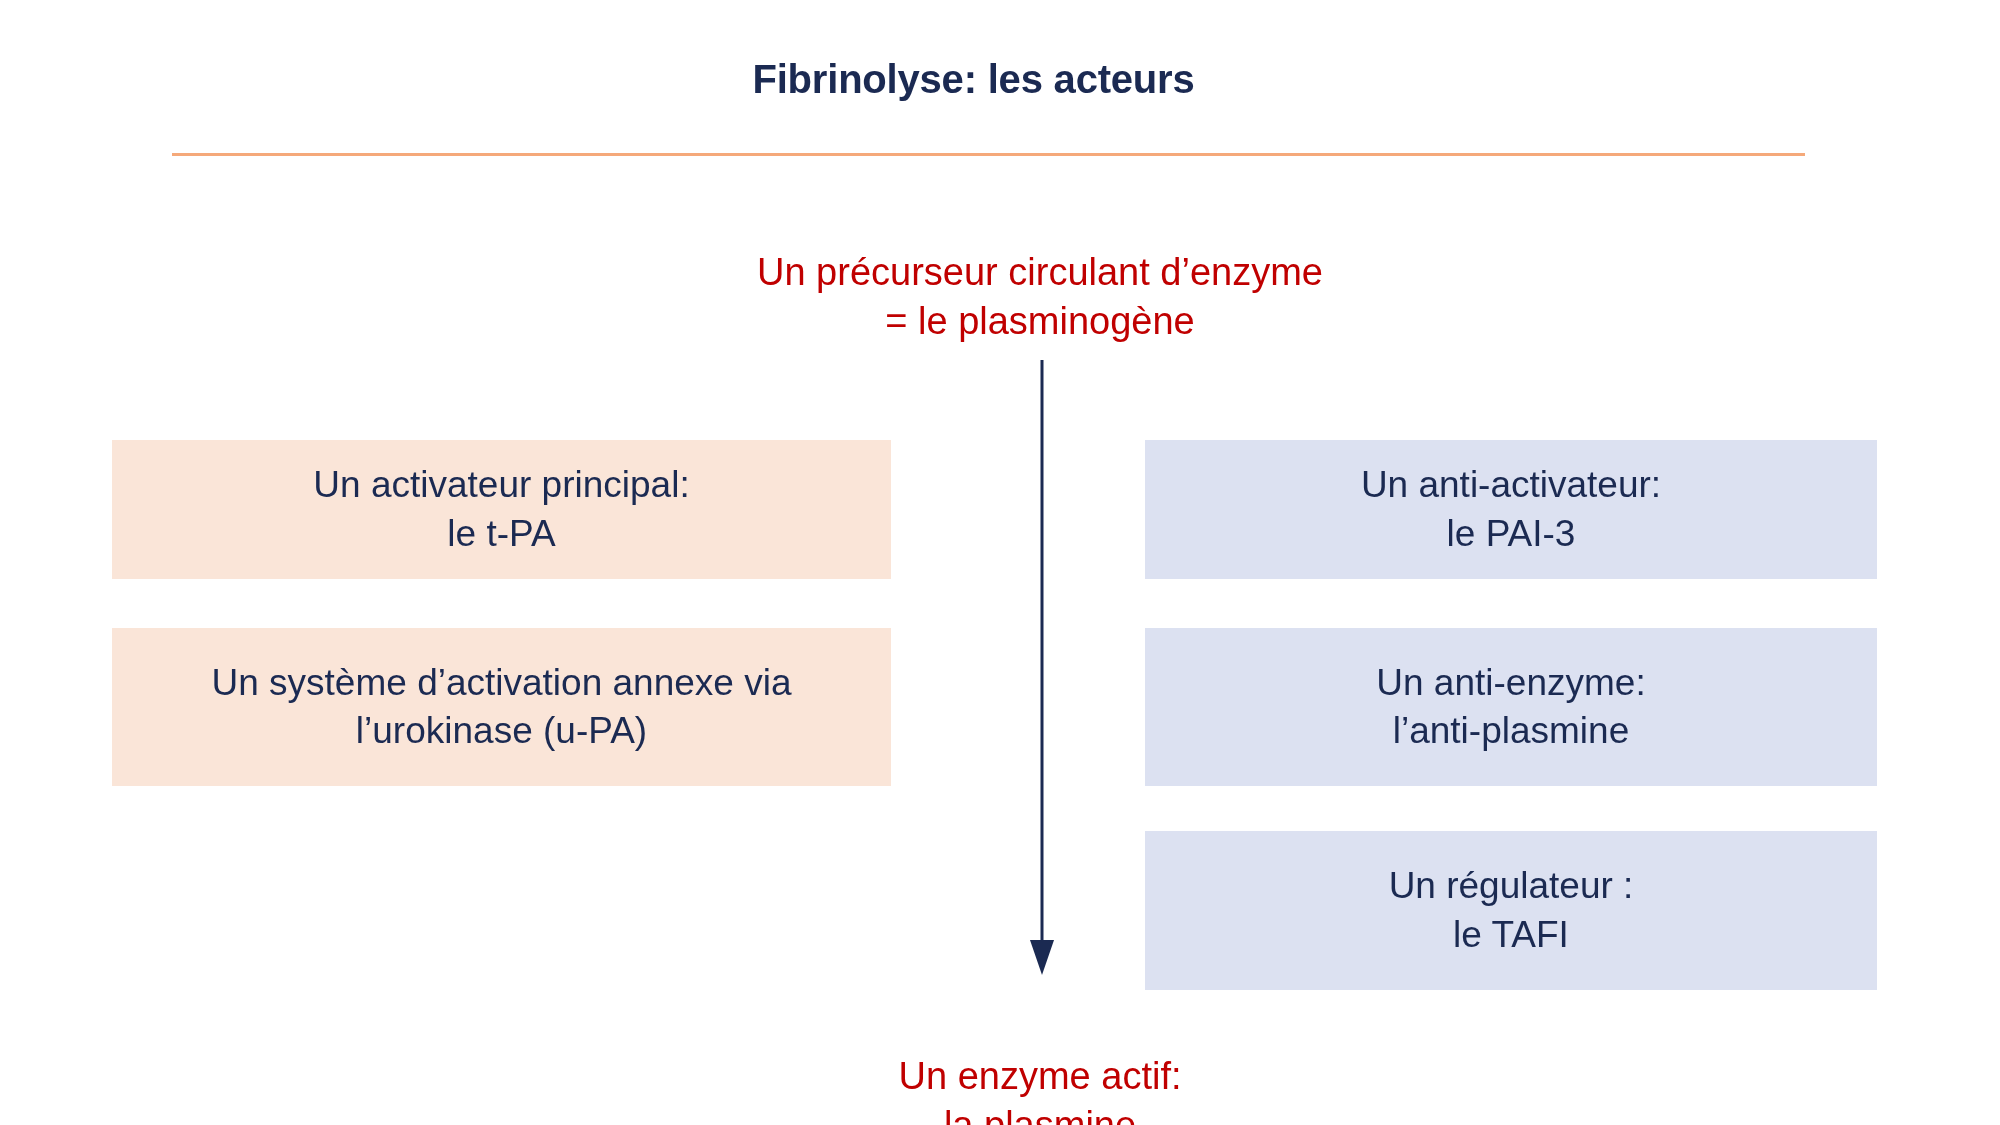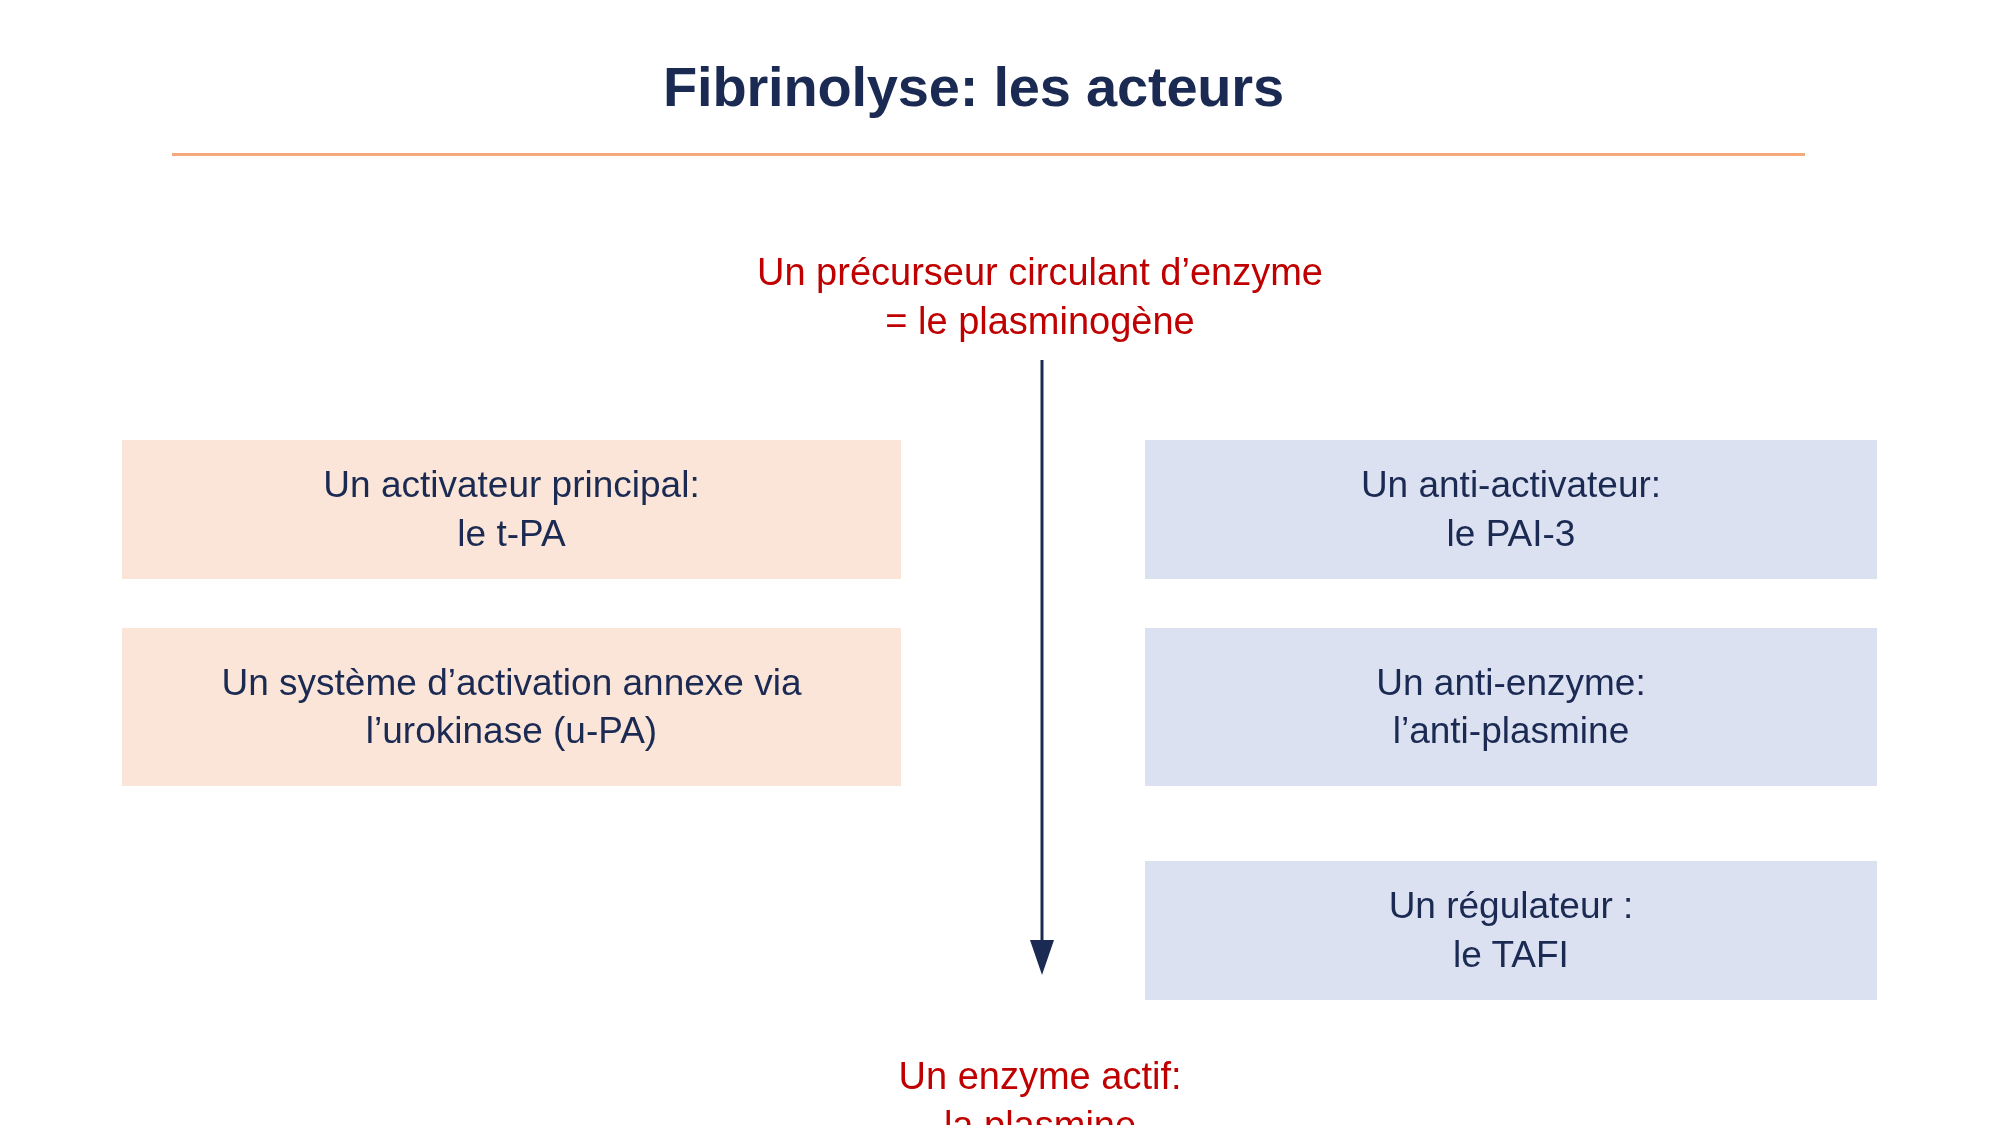--- a/index.html
+++ b/index.html
@@ -22,21 +22,21 @@
     background: #ffffff;
   }
 
   
   .slide-title {
     position: absolute;
     left: 0;
     top: 58px;
     width: 1947px;
     text-align: center;
-    font-size: 56px;
+    font-size: 40px;
     font-weight: bold;
     color: #1b2a52;
     letter-spacing: -0.2px;
     line-height: 1.05;
     white-space: nowrap;
   }
 
   .title-rule {
     position: absolute;
     left: 172px;
@@ -86,26 +86,26 @@
     color: #1b2a52;
     font-size: 37px;
     line-height: 1.30;
     white-space: pre-line;
     padding: 0 14px;
     box-sizing: border-box;
   }
   .box.peach { background: #fae5d8; }
   .box.blue  { background: #dce1f1; }
 
-  .col-left  { left: 122px;  width: 779px; }
+  .col-left  { left: 112px;  width: 779px; }
   .col-right { left: 1145px; width: 732px; }
 
   .row-1 { top: 440px; height: 139px; }
   .row-2 { top: 628px; height: 158px; }
-  .row-3 { top: 861px; height: 139px; }
+  .row-3 { top: 831px; height: 159px; }
 </style>
 </head>
 <body>
 
 <div class="slide">
 
   <div class="slide-title">Fibrinolyse: les acteurs</div>
 
   <div class="title-rule"></div>
 

